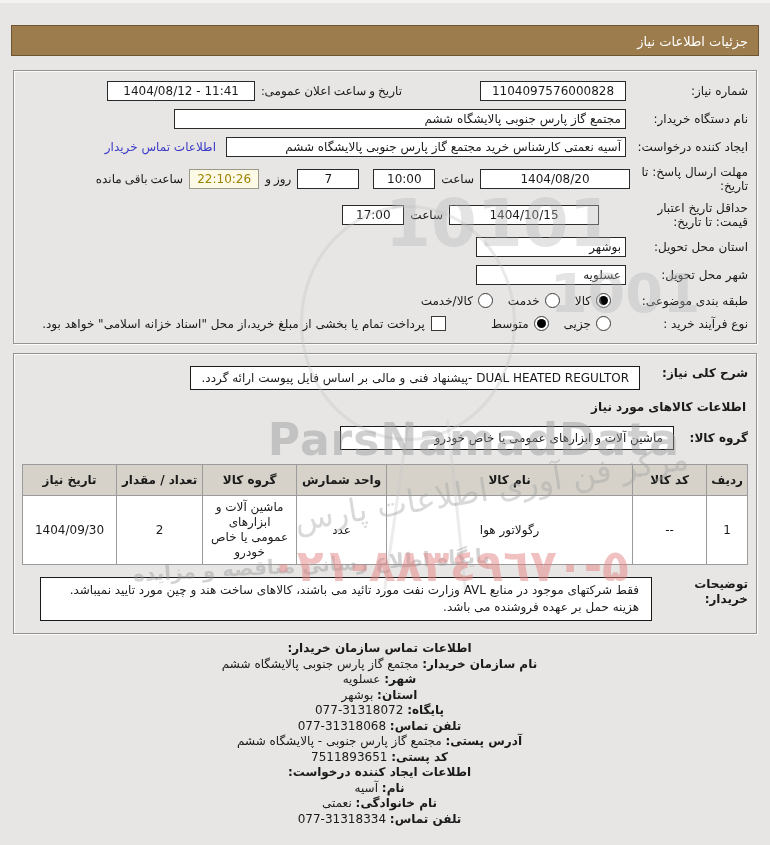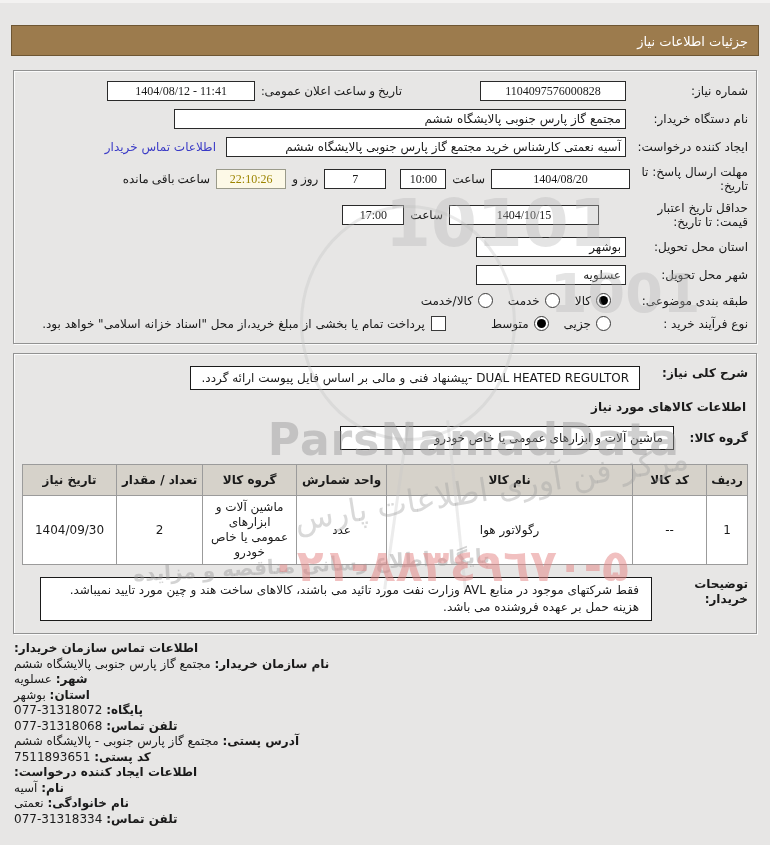--- a/index.html
+++ b/index.html
@@ -30,21 +30,21 @@
   .frow{display:flex;align-items:center;margin-bottom:8px;}
   .frow:last-child{margin-bottom:0;}
   .lbl{flex:0 0 122px;white-space:nowrap;overflow:visible;}
   .lbl.wrap{white-space:normal;line-height:14px;}
   .blbl{font-weight:bold;white-space:nowrap;}
   .tb{
     background:#fff;border:1px solid #2a2a2a;
     height:20px;line-height:18px;box-sizing:border-box;
     padding:0 4px;overflow:hidden;white-space:nowrap;
   }
-  .center{text-align:center;font-family:Liberation Serif, serif;}
+  .center{text-align:center;}
   .rightal{text-align:right;}
   .tb.timer{background:#fdf9e7;border:1px solid #9a9a8a;color:#9c8400;}
   .gap14{width:14px;flex:0 0 14px;}
   .gap45{width:45px;flex:0 0 45px;}
   .gap72{width:72px;flex:0 0 72px;}
   .inlbl{white-space:nowrap;margin:0 6px;font-family:Liberation Serif, serif;}
   .link{color:#3a3ac6;cursor:pointer;margin-right:10px;white-space:nowrap;}
   
   .opt{display:flex;align-items:center;margin-right:15px;}
   .radio{
@@ -75,21 +75,21 @@
   }
   .goods-table td{
     border:1px solid #9b9b9b;padding:4px 6px;text-align:center;
     height:48px;line-height:15px;background:#fff;
   }
   .notesbox{
     border:1px solid #1a1a1a;background:#fff;
     padding:4px 12px;line-height:17px;text-align:right;
   }
   
-  .contact{margin:7px 25px 0 14px;text-align:left;line-height:15.5px;}
+  .contact{margin:7px 25px 0 14px;text-align:center;line-height:15.5px;}
   .contact .line b{font-weight:bold;}
   
   .wm{position:absolute;pointer-events:none;z-index:6;}
   .wm-brand{top:414px;right:90px;font-size:44px;font-weight:bold;color:rgba(150,150,150,.45);letter-spacing:1px;}
   .wm-callig{top:470px;right:80px;font-size:32px;color:rgba(160,160,160,.40);transform:rotate(-9deg);white-space:nowrap;}
   .wm-slogan{top:553px;right:280px;font-size:20px;font-weight:bold;color:rgba(150,150,150,.42);transform:rotate(-3deg);white-space:nowrap;}
   .wm-phone{top:540px;left:270px;font-size:44px;font-weight:bold;color:rgba(227,130,130,.50);direction:ltr;white-space:nowrap;}
   .wm-digits1{top:185px;left:385px;font-size:66px;font-weight:bold;color:rgba(185,185,185,.38);direction:ltr;}
   .wm-digits2{top:262px;left:550px;font-size:54px;font-weight:bold;color:rgba(185,185,185,.38);direction:ltr;}
   .wm-bulb{top:205px;left:300px;width:210px;height:230px;border:3px solid rgba(195,195,195,.35);border-radius:50%;}
@@ -119,23 +119,23 @@
   </div>
 
   <div class="frow">
     <div class="lbl">ایجاد کننده درخواست:</div>
     <div class="tb rightal" style="width:400px;">آسیه نعمتی کارشناس خرید مجتمع گاز پارس جنوبی  پالایشگاه ششم</div>
     <div class="link">اطلاعات تماس خریدار</div>
   </div>
 
   <div class="frow">
     <div class="lbl wrap" style="flex-basis:118px;">مهلت ارسال پاسخ: تا تاریخ:</div>
-    <div class="tb center" style="width:139px;">1404/08/20</div>
+    <div class="tb center" style="width:150px;">1404/08/20</div>
     <div class="inlbl">ساعت</div>
-    <div class="tb center" style="width:46px;">10:00</div>
+    <div class="tb center" style="width:62px;">10:00</div>
     <div class="gap14"></div>
     <div class="tb center" style="width:62px;">7</div>
     <div class="inlbl">روز و</div>
     <div class="tb timer center" style="width:70px;">22:10:26</div>
     <div class="inlbl">ساعت باقی مانده</div>
   </div>
 
   <div class="frow">
     <div class="lbl wrap" style="flex-basis:118px;padding-left:31px;">حداقل تاریخ اعتبار قیمت: تا تاریخ:</div>
     <div class="tb center" style="width:150px;">1404/10/15</div>

